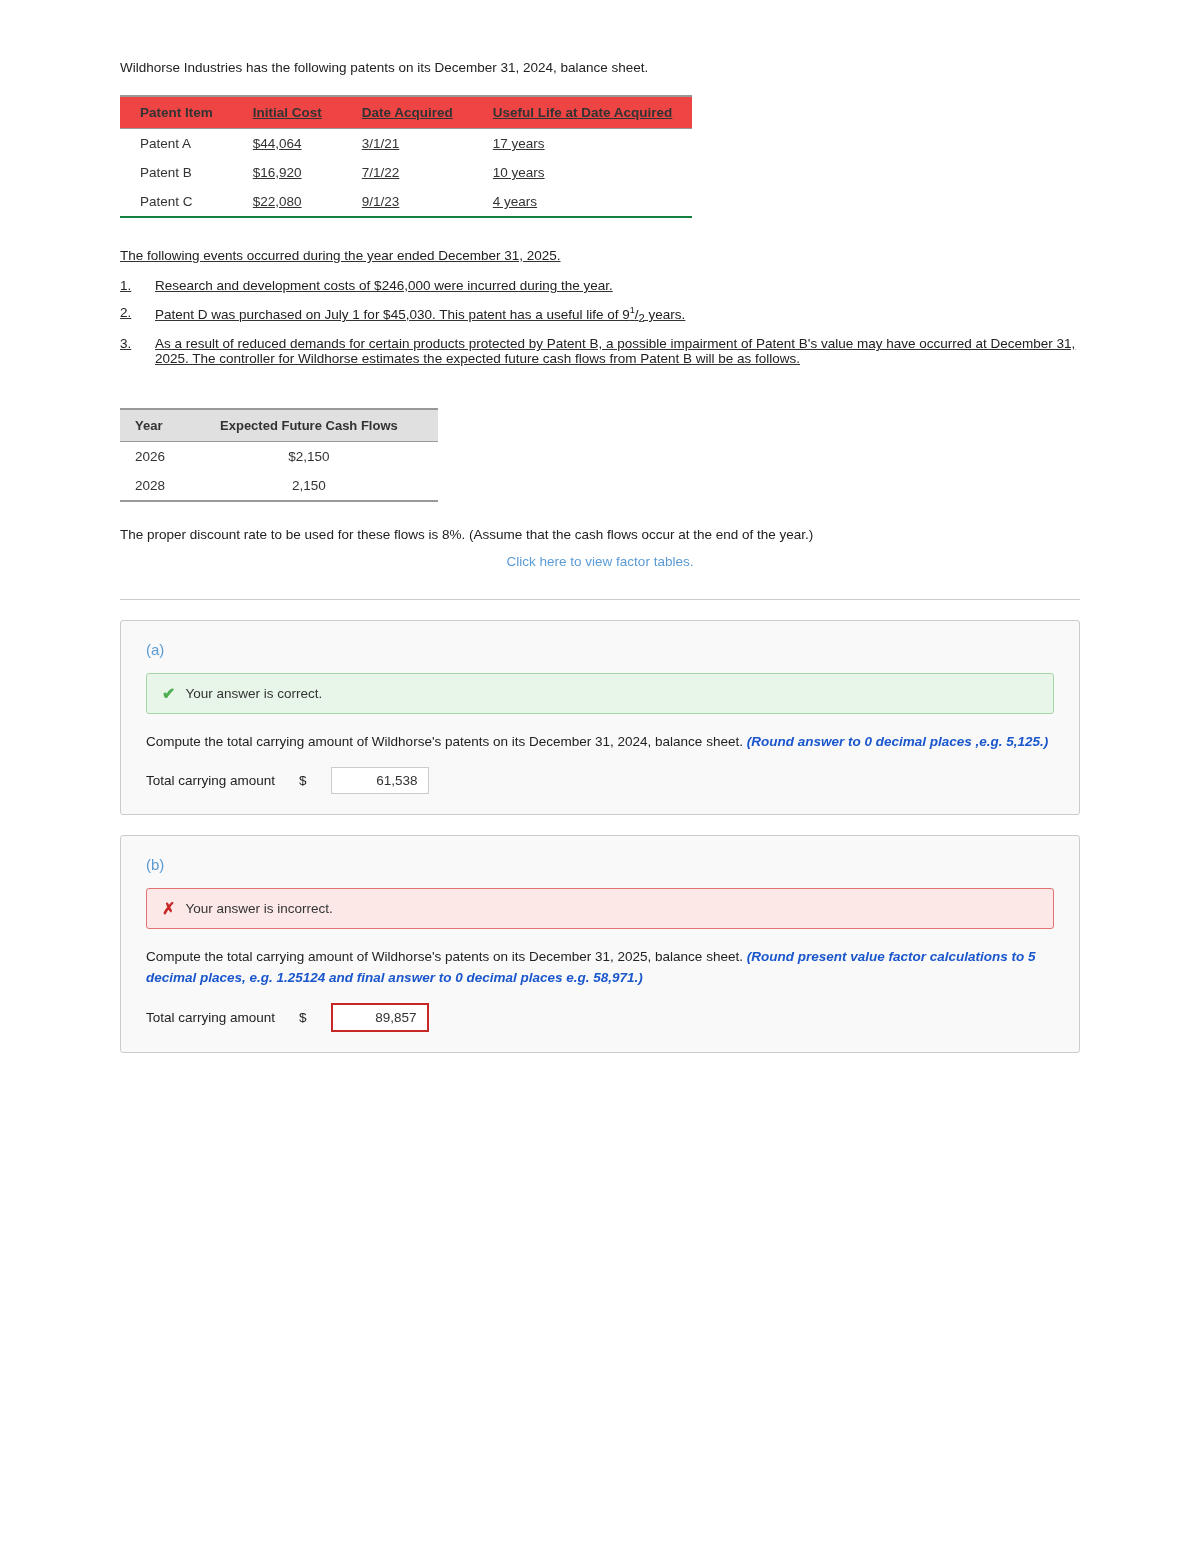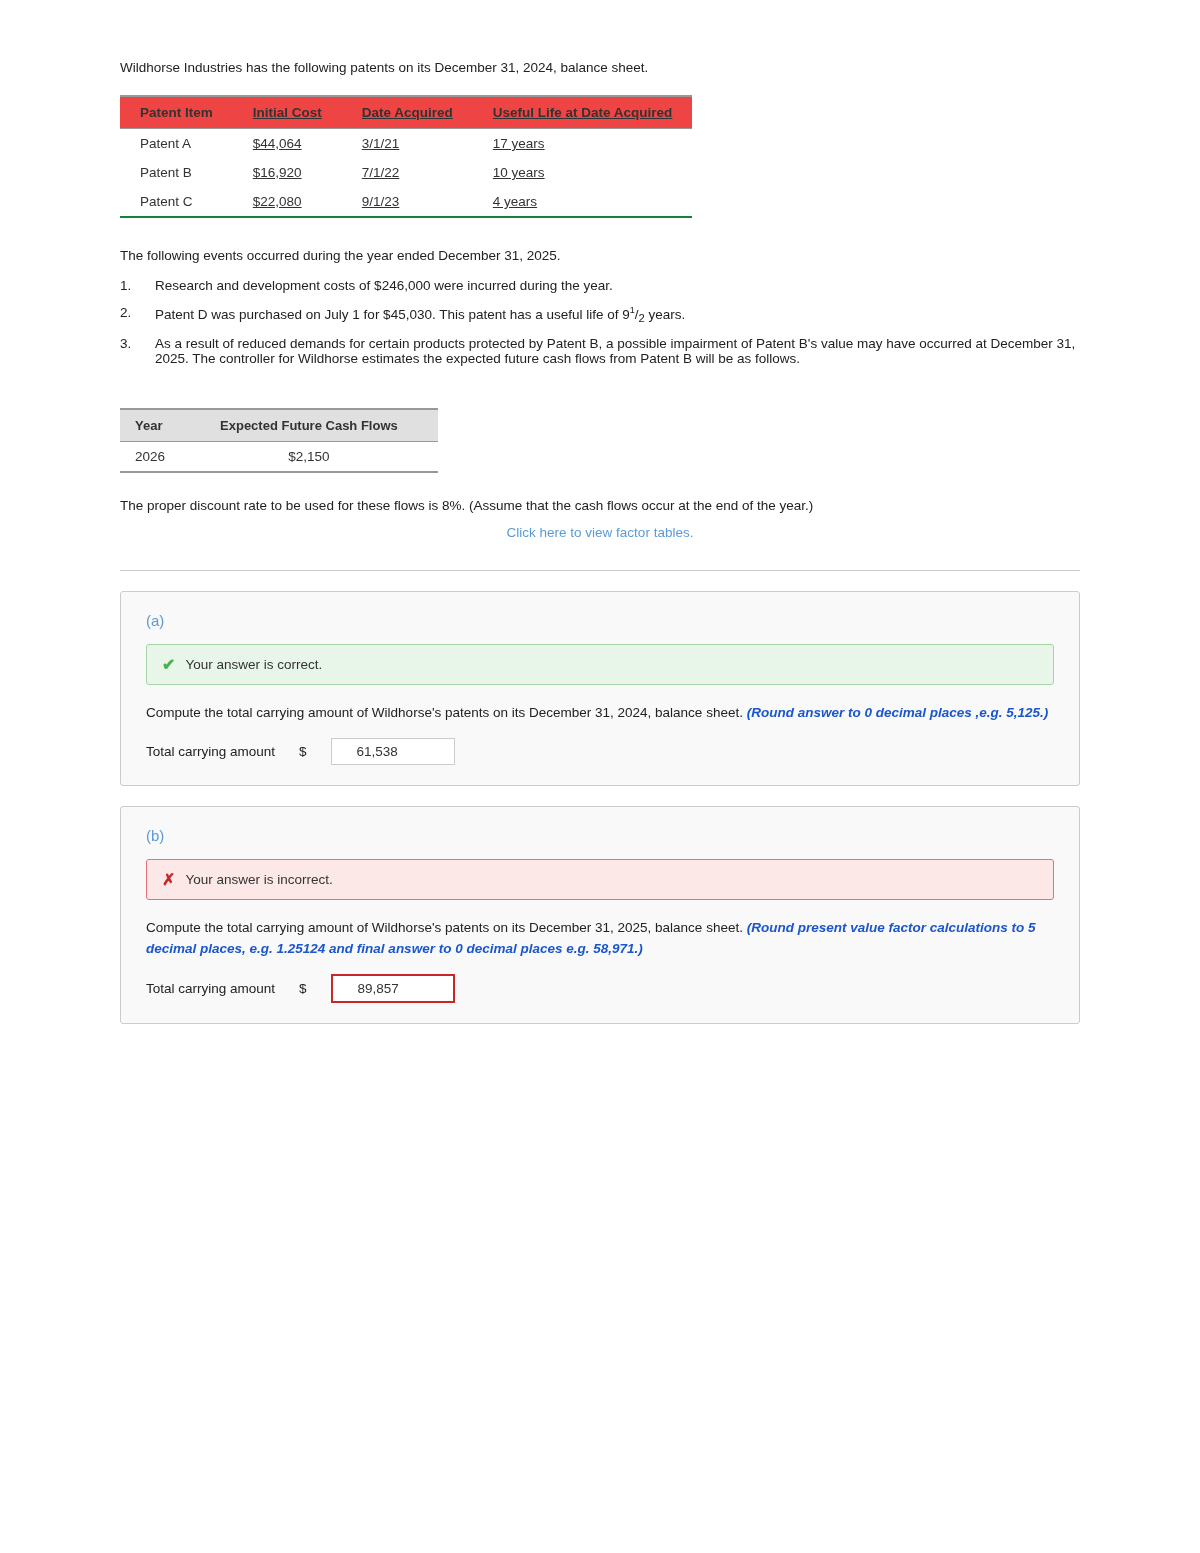--- a/index.html
+++ b/index.html
@@ -51,20 +51,21 @@
     }
 
     .col-cost, .col-date, .col-life {
       text-align: center;
       text-decoration: underline;
     }
 
     
     .events-section {
       margin-bottom: 42px;
+      text-decoration: underline;
     }
 
     .events-section p {
       font-size: 13.5px;
       margin-bottom: 15px;
       color: #222;
     }
 
     .events-list {
       list-style: none;
@@ -232,24 +233,24 @@
       color: #222;
     }
 
     .dollar-sign {
       font-size: 13.5px;
       color: #222;
     }
 
     .answer-input {
       border: 1px solid #ccc;
-      padding: 5px 25px;
-      font-size: 13.5px;
-      width: 124px;
-      text-align: left;
+      padding: 5px 10px;
+      font-size: 13.5px;
+      width: 98px;
+      text-align: right;
       color: #333;
     }
 
     .answer-input.incorrect-border {
       border: 2px solid #c62828;
     }
   </style>
 </head>
 <body>
 
@@ -311,20 +312,24 @@
     <tr>
       <th class="year-col">Year</th>
       <th>Expected Future Cash Flows</th>
     </tr>
   </thead>
   <tbody>
     <tr>
       <td class="year-col">2026</td>
       <td>$2,150</td>
     </tr>
+    <tr>
+      <td class="year-col">2028</td>
+      <td>2,150</td>
+    </tr>
   </tbody>
 </table>
 
 <p class="discount-text">The proper discount rate to be used for these flows is 8%. (Assume that the cash flows occur at the end of the year.)</p>
 <a class="factor-link" href="#">Click here to view factor tables.</a>
 
 <hr class="section-divider">
 
 <div class="answer-section">
   <div class="section-label">(a)</div>

